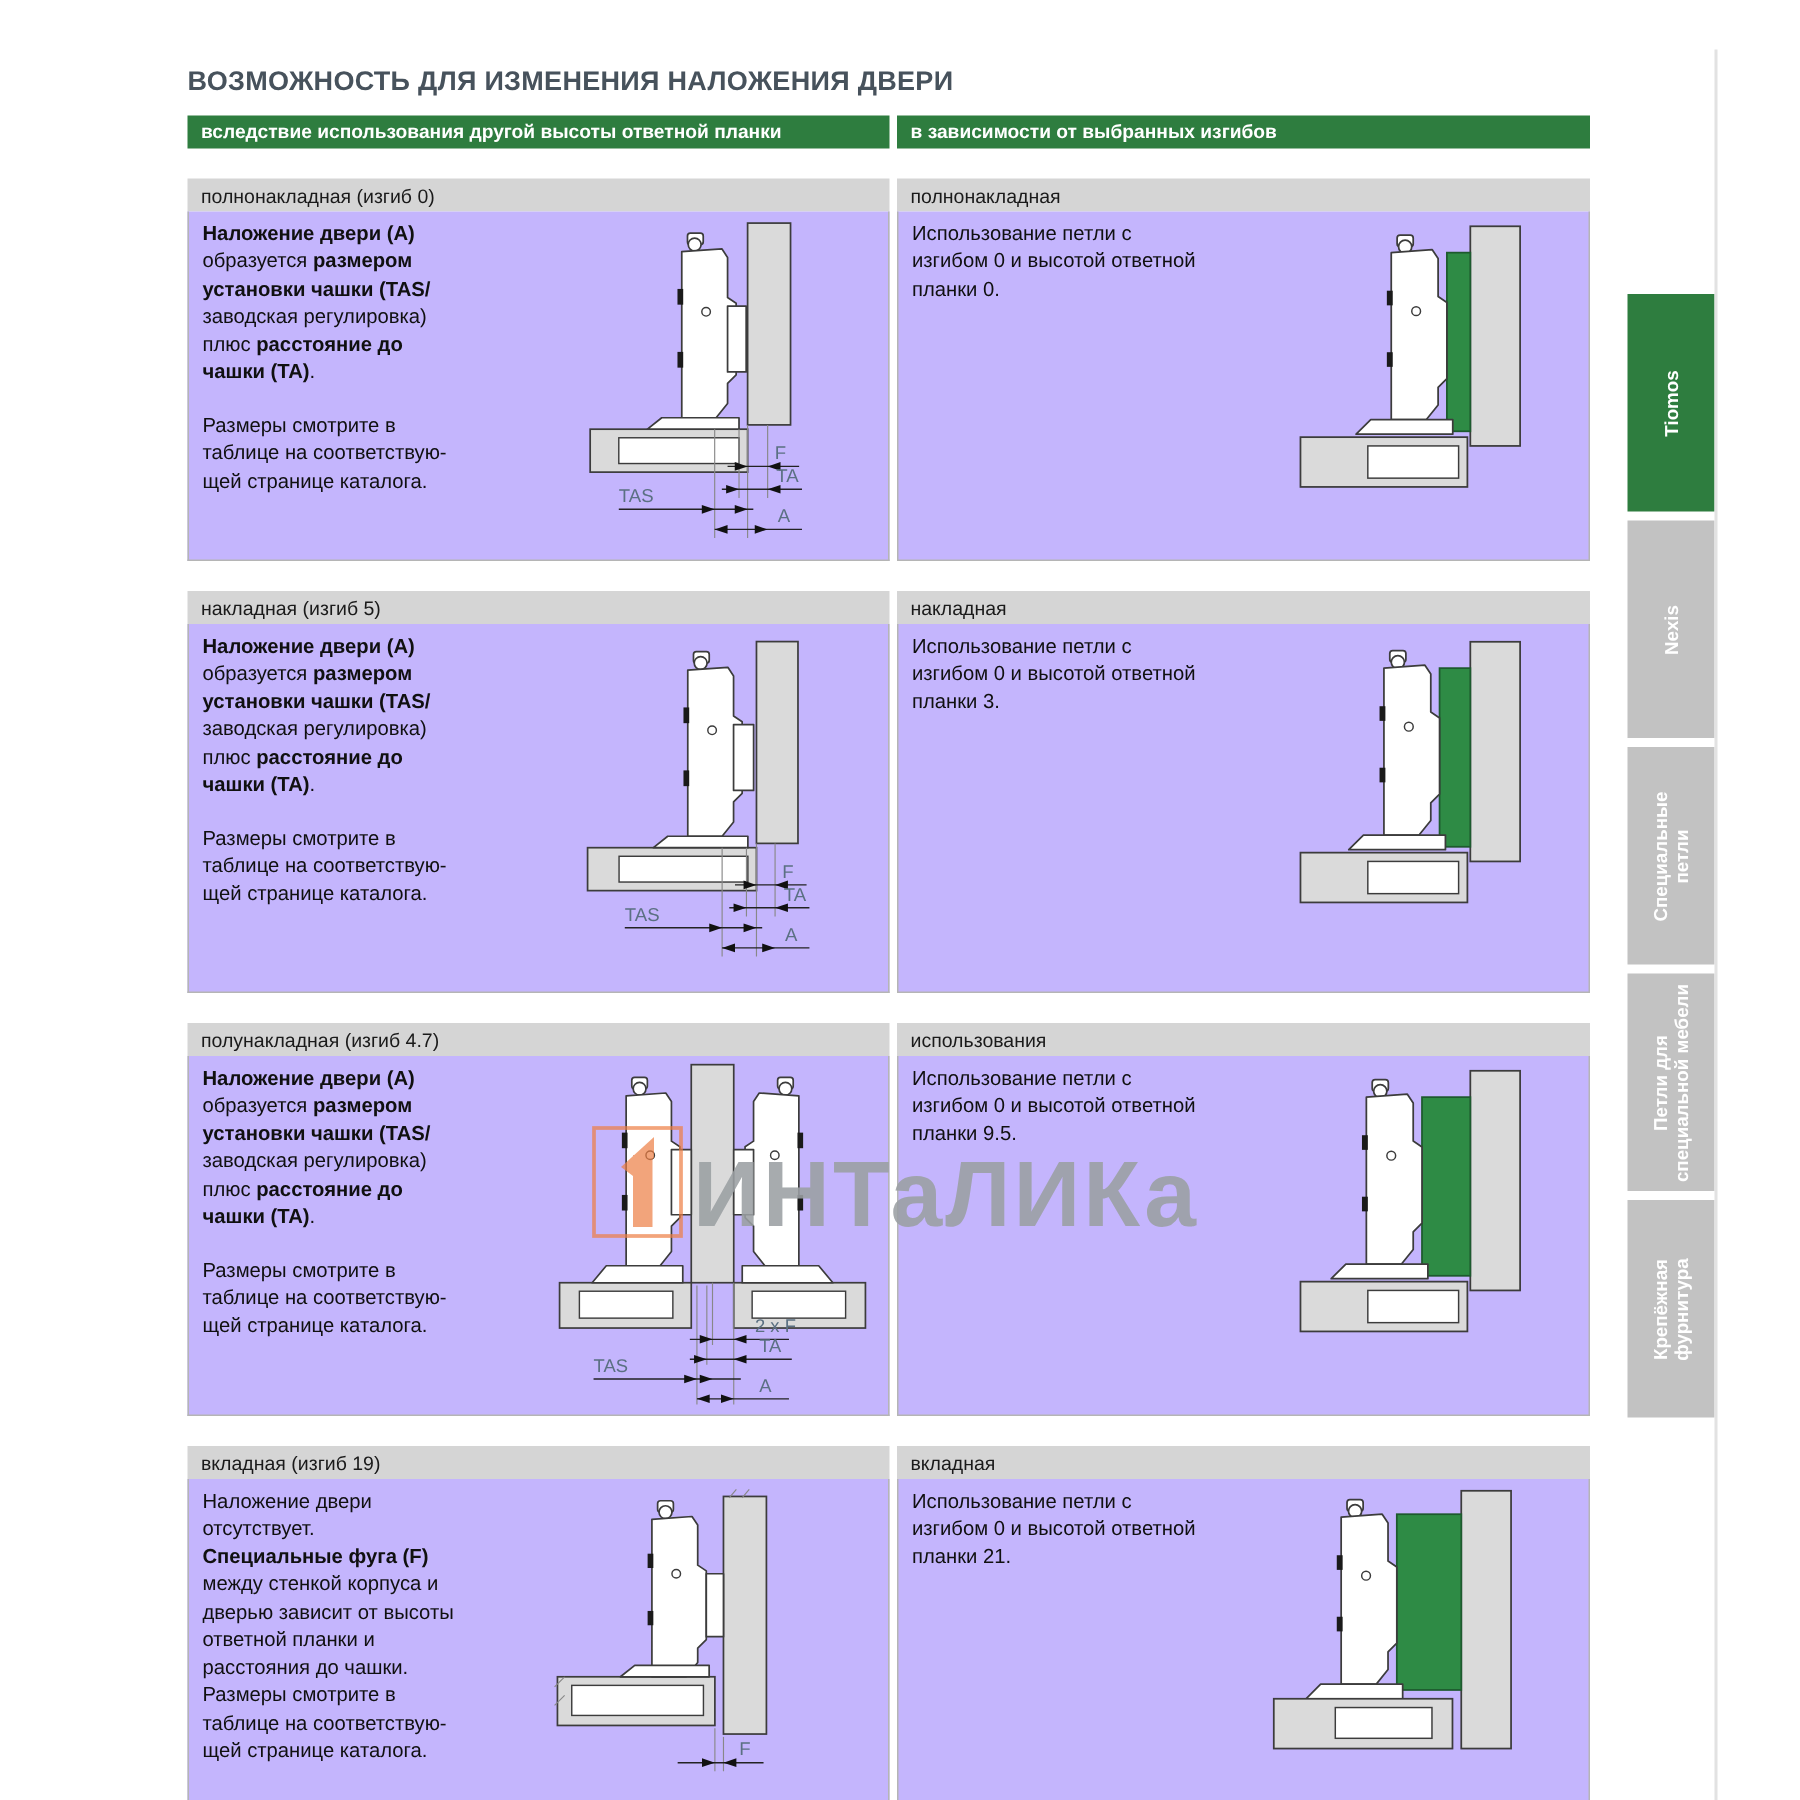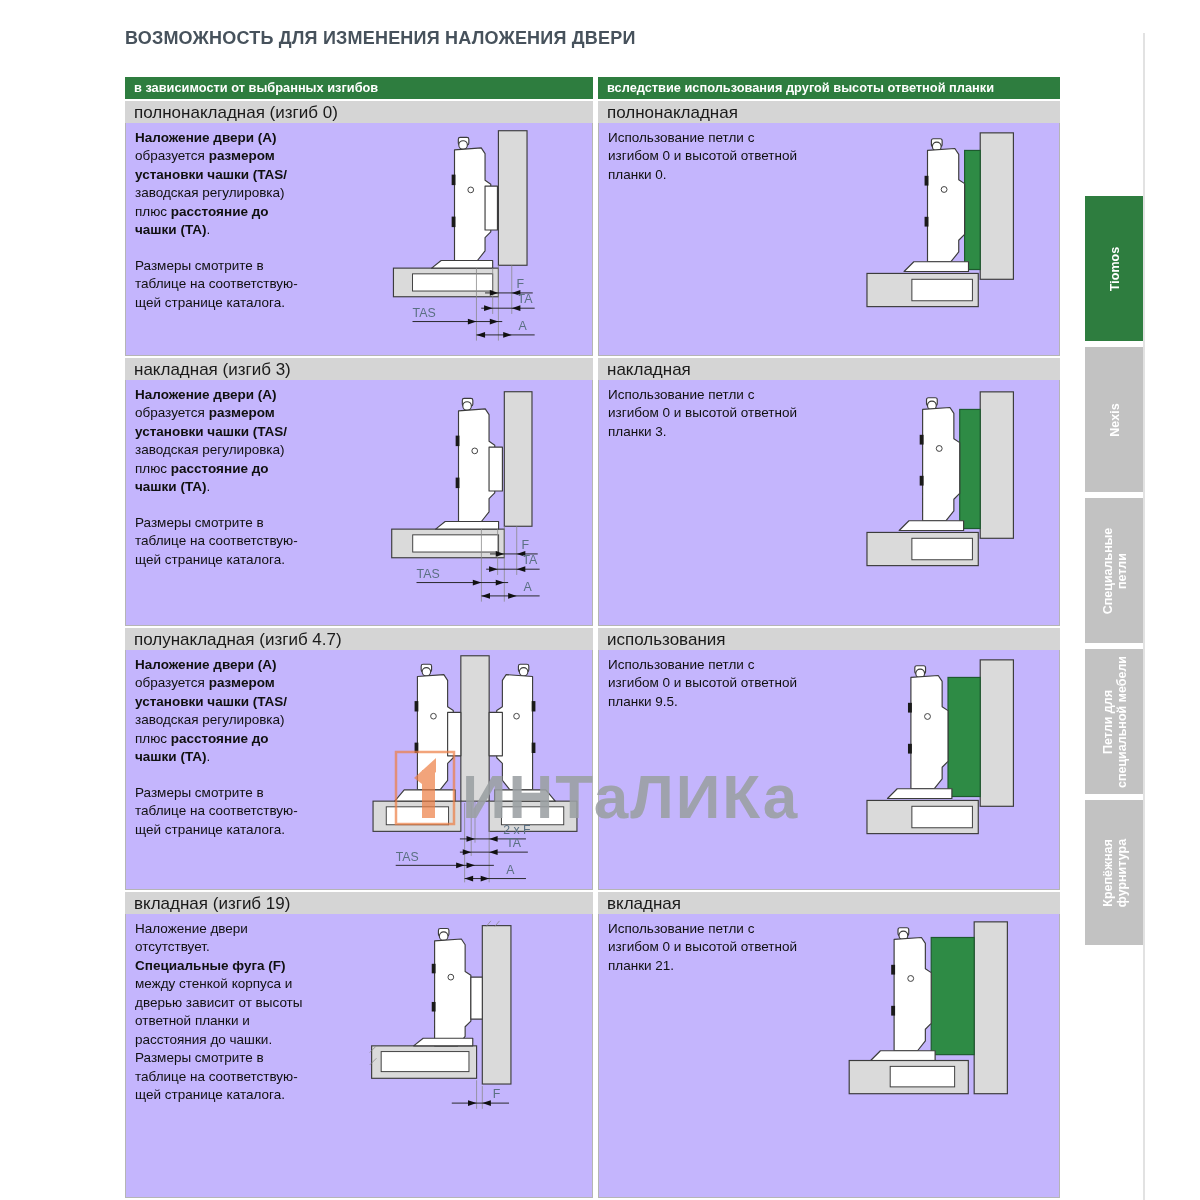--- a/index.html
+++ b/index.html
@@ -3,28 +3,28 @@
 <meta charset="utf-8">
 <style>
   :root{
     --green:#2e7d3f; --tab_inactive:#c2c2c2; --subheader_bg:#d5d5d5;
     --plate_green:#2e8b45; --dim_label:#5b7083; --watermark_gray:#9ba0a3; --watermark_orange:#ee7f44;
   }
   *{box-sizing:border-box}
   html,body{margin:0;padding:0}
   body{width:1200px;height:1200px;position:relative;background:#fff;
        font-family:"Liberation Sans",sans-serif;overflow:hidden;color:#111}
-  .title{position:absolute;left:125px;top:28px;font-size:18px;font-weight:bold;
+  .title{position:absolute;left:125px;top:44px;font-size:18px;font-weight:bold;
          color:#47525c;letter-spacing:.2px}
   .tbl{position:absolute;left:125px;top:77px;display:grid;
        grid-template-columns:468px 462px;column-gap:5px}
   .hcell{background:var(--green);color:#fff;font-weight:bold;font-size:12.8px;
          height:22px;line-height:22px;padding-left:9px;white-space:nowrap}
-  .sub{background:var(--subheader_bg);font-size:17px;height:22px;line-height:23px;
-       padding-left:9px;color:#1a1a1a;margin-top:2px;white-space:nowrap}
+  .sub{background:var(--subheader_bg);font-size:13px;height:22px;line-height:23px;
+       padding-left:9px;color:#1a1a1a;margin-top:20px;white-space:nowrap}
   .cont{position:relative;border:1px solid #b5b5b5;border-top:none;background:#c4b5fd}
   .h1{height:233px}.h2{height:246px}.h3{height:240px}.h4{height:284px}
   .txt{position:absolute;left:9px;top:6px;width:174px;font-size:13.5px;
        line-height:1.37;color:#101010}
   .rtxt{width:192px}
   .txt p{margin:0 0 17px 0;white-space:pre-line}
   .b{font-weight:bold}
   .diag{position:absolute}
   
   .panel{fill:#dadada;stroke:#3c3c3c;stroke-width:1.2}
@@ -52,22 +52,22 @@
       z-index:6;opacity:.88;pointer-events:none}
   .wm-text{font-size:62px;font-weight:bold;color:var(--watermark_gray);letter-spacing:2px;line-height:1}
 </style>
 </head>
 <body>
 
 <div class="title">ВОЗМОЖНОСТЬ ДЛЯ ИЗМЕНЕНИЯ НАЛОЖЕНИЯ ДВЕРИ</div>
 
 <div class="tbl">
 
+  <div class="hcell">вследствие использования другой высоты ответной планки</div>
   <div class="hcell">в зависимости от выбранных изгибов</div>
-  <div class="hcell">вследствие использования другой высоты ответной планки</div>
 
   <div class="sub">полнонакладная (изгиб 0)</div>
   <div class="sub">полнонакладная</div>
 
   <div class="cont h1">
     <div class="txt">
       <p><span class="b">Наложение двери (А)</span><span> образуется </span><span class="b">размером установки чашки (TAS/</span><span>заводская регулировка) плюс </span><span class="b">расстояние до чашки (TA)</span><span>.</span></p>
       <p>Размеры смотрите в таблице на соответствую-щей странице каталога.</p>
     </div>
     <svg class="diag" style="left:258px;top:2px" width="204" height="229" viewBox="0 0 210 240">
@@ -132,21 +132,21 @@
         <rect class="tick" x="59" y="92" width="4" height="10"></rect>
         <circle class="hole" cx="79" cy="64" r="3"></circle>
       </g>
       <g>
         <rect class="panel" x="12" y="150" width="114" height="34"></rect>
         <rect class="pin" x="58" y="156" width="62" height="22"></rect>
       </g>
     </svg>
   </div>
 
-  <div class="sub">накладная (изгиб 3)</div>
+  <div class="sub">накладная (изгиб 5)</div>
   <div class="sub">накладная</div>
 
   <div class="cont h2">
     <div class="txt">
       <p><span class="b">Наложение двери (А)</span><span> образуется </span><span class="b">размером установки чашки (TAS/</span><span>заводская регулировка) плюс </span><span class="b">расстояние до чашки (TA)</span><span>.</span></p>
       <p>Размеры смотрите в таблице на соответствую-щей странице каталога.</p>
     </div>
     <svg class="diag" style="left:262px;top:6px" width="204" height="229" viewBox="0 0 210 240">
       <g>
           <rect class="panel" x="120" y="6" width="29" height="141"></rect>

